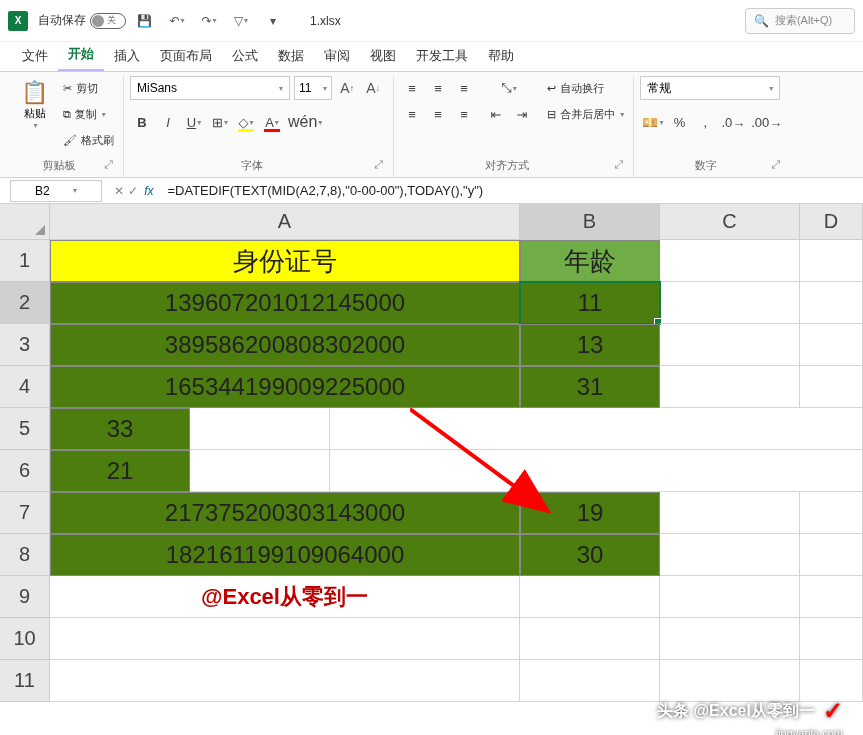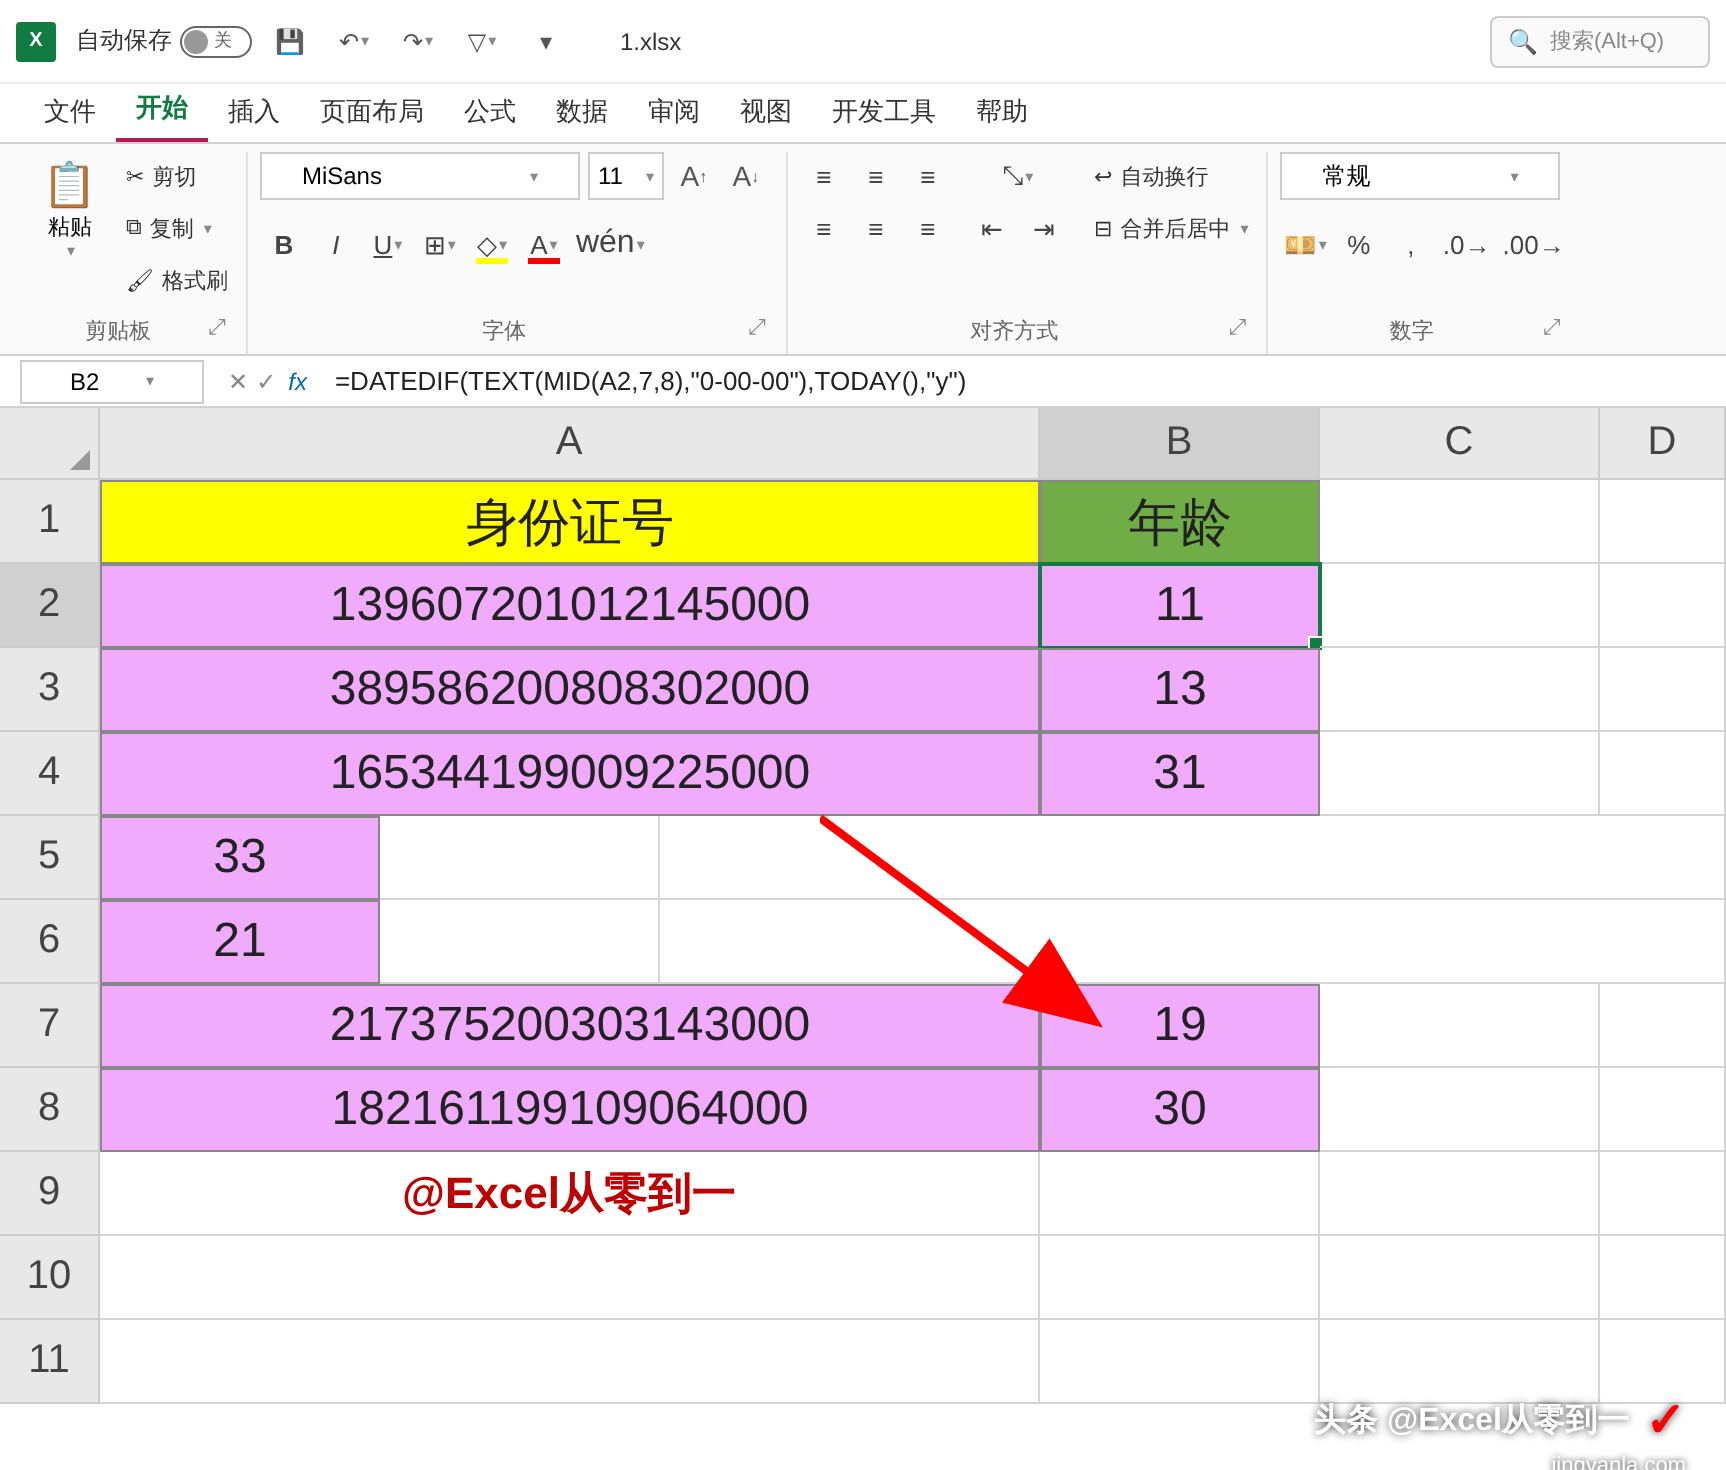--- a/index.html
+++ b/index.html
@@ -10,37 +10,37 @@
     .autosave { display: flex; align-items: center; margin-left: 10px; font-size: 12px; color: #333; }
     .toggle { width: 36px; height: 16px; border: 1px solid #666; border-radius: 8px; margin-left: 4px; display: flex; align-items: center; padding: 1px; background: #fff; }
     .toggle-knob { width: 12px; height: 12px; background: #999; border-radius: 50%; }
     .qat-icon { width: 26px; height: 26px; display: flex; align-items: center; justify-content: center; color: #555; margin-left: 6px; cursor: pointer; border-radius: 3px; }
     .filename { margin-left: 24px; font-size: 12px; color: #333; }
     .search-box { margin-left: auto; width: 110px; height: 26px; border: 1px solid #ccc; border-radius: 4px; display: flex; align-items: center; padding: 0 8px; color: #888; background: #fafafa; }
     .search-box span:last-child { margin-left: 6px; font-size: 11px; }
 
     .tabs { height: 30px; background: #fff; display: flex; align-items: flex-end; padding: 0 12px; border-bottom: 1px solid #d0d0d0; }
     .tab { padding: 6px 10px; font-size: 13px; color: #333; cursor: pointer; text-align: center; }
-    .tab.active { color: #107c41; font-weight: 600; border-bottom: 2px solid #be185d; }
+    .tab.active { color: #107c41; font-weight: 600; border-bottom: 2px solid #c4b5fd; }
 
     .ribbon { height: 106px; background: #fafafa; border-bottom: 1px solid #d0d0d0; display: flex; padding: 4px 8px 0 8px; }
     .group { display: flex; flex-direction: column; padding: 0 6px; border-right: 1px solid #e0e0e0; position: relative; }
     .group:last-child { border-right: none; }
     .group-body { flex: 1; display: flex; align-items: flex-start; gap: 4px; }
     .group-label { text-align: center; font-size: 11px; color: #666; padding: 2px 0 4px 0; }
     .group-label .launcher { float: right; color: #888; margin-right: 4px; }
     
     .big-btn { display: flex; flex-direction: column; align-items: center; justify-content: center; width: 42px; padding: 4px 2px; cursor: pointer; border-radius: 3px; }
     .big-btn .ico { font-size: 22px; color: #444; }
     .big-btn .lbl { font-size: 11px; margin-top: 0; }
     .small-row { display: flex; align-items: center; height: 24px; gap: 4px; font-size: 11px; color: #333; cursor: pointer; padding: 0 3px; border-radius: 3px; }
     .stack { display: flex; flex-direction: column; gap: 2px; }
 
     .font-top { display: flex; align-items: center; gap: 4px; }
-    .font-name { width: 160px; height: 24px; border: 1px solid #ccc; background: #fff; display: flex; align-items: center; padding: 0 20px; font-size: 12px; justify-content: space-between; }
+    .font-name { width: 160px; height: 24px; border: 1px solid #ccc; background: #fff; display: flex; align-items: center; padding: 0 6px; font-size: 12px; justify-content: space-between; }
     .font-size { width: 38px; height: 24px; border: 1px solid #ccc; background: #fff; display: flex; align-items: center; padding: 0 4px; font-size: 12px; justify-content: space-between; }
     .mini { width: 22px; height: 22px; display: flex; align-items: center; justify-content: center; cursor: pointer; color: #555; border-radius: 3px; font-size: 14px; }
     .font-bottom { display: flex; align-items: center; gap: 2px; margin-top: 6px; }
     .btn { min-width: 24px; height: 24px; display: flex; align-items: center; justify-content: center; cursor: pointer; color: #444; border-radius: 3px; font-size: 13px; padding: 0 2px; }
     .dd { font-size: 8px; color: #888; margin-left: 1px; }
     .color-bar { position: absolute; bottom: 2px; left: 4px; right: 4px; height: 3px; }
 
     .align-grid { display: grid; grid-template-columns: repeat(3, 24px); grid-template-rows: repeat(2, 24px); gap: 2px; }
 
     .namebox-row { height: 26px; display: flex; align-items: center; border-bottom: 1px solid #d0d0d0; background: #fff; }
@@ -64,21 +64,21 @@
     .rh { width: 50px; background: #e8e8e8; border-right: 1px solid #ccc; border-bottom: 1px solid #ccc; display: flex; align-items: center; justify-content: center; font-size: 20px; color: #444; }
     .rh.sel { background: #d0d0d0; }
     .cell { border-right: 1px solid #d5d5d5; border-bottom: 1px solid #d5d5d5; display: flex; align-items: center; justify-content: center; font-size: 24px; color: #222; position: relative; }
     .cell-a { width: 470px; }
     .cell-b { width: 140px; }
     .cell-c { width: 140px; }
     .cell-d { flex: 1; }
     
     .hdr-yellow { background: #ffff00; font-size: 26px; border: 1px solid #888; }
     .hdr-green { background: #70ad47; font-size: 26px; border: 1px solid #888; }
-    .data-cell { border: 1px solid #888; background: #f0abfc; }
+    .data-cell { border: 1px solid #888; background: #4d7c0f; }
     .selected-cell { outline: 2px solid #107c41; outline-offset: -1px; }
     .selected-cell::after { content: ""; position: absolute; right: -3px; bottom: -3px; width: 6px; height: 6px; background: #107c41; border: 1px solid #fff; }
     .footer-text { color: #c00000; font-weight: bold; font-size: 22px; }
 
     .arrow-overlay { position: absolute; left: 410px; top: 195px; pointer-events: none; }
 
     .watermark { position: absolute; right: 20px; bottom: 10px; color: #fff; font-weight: bold; font-size: 16px; text-shadow: 0 0 4px rgba(0,0,0,0.8); display: flex; align-items: center; gap: 8px; }
     .watermark2 { position: absolute; right: 20px; bottom: -4px; color: #fff; font-size: 11px; text-shadow: 0 0 3px rgba(0,0,0,0.9); }
     .check { color: #f00; font-size: 24px; }
   </style>

